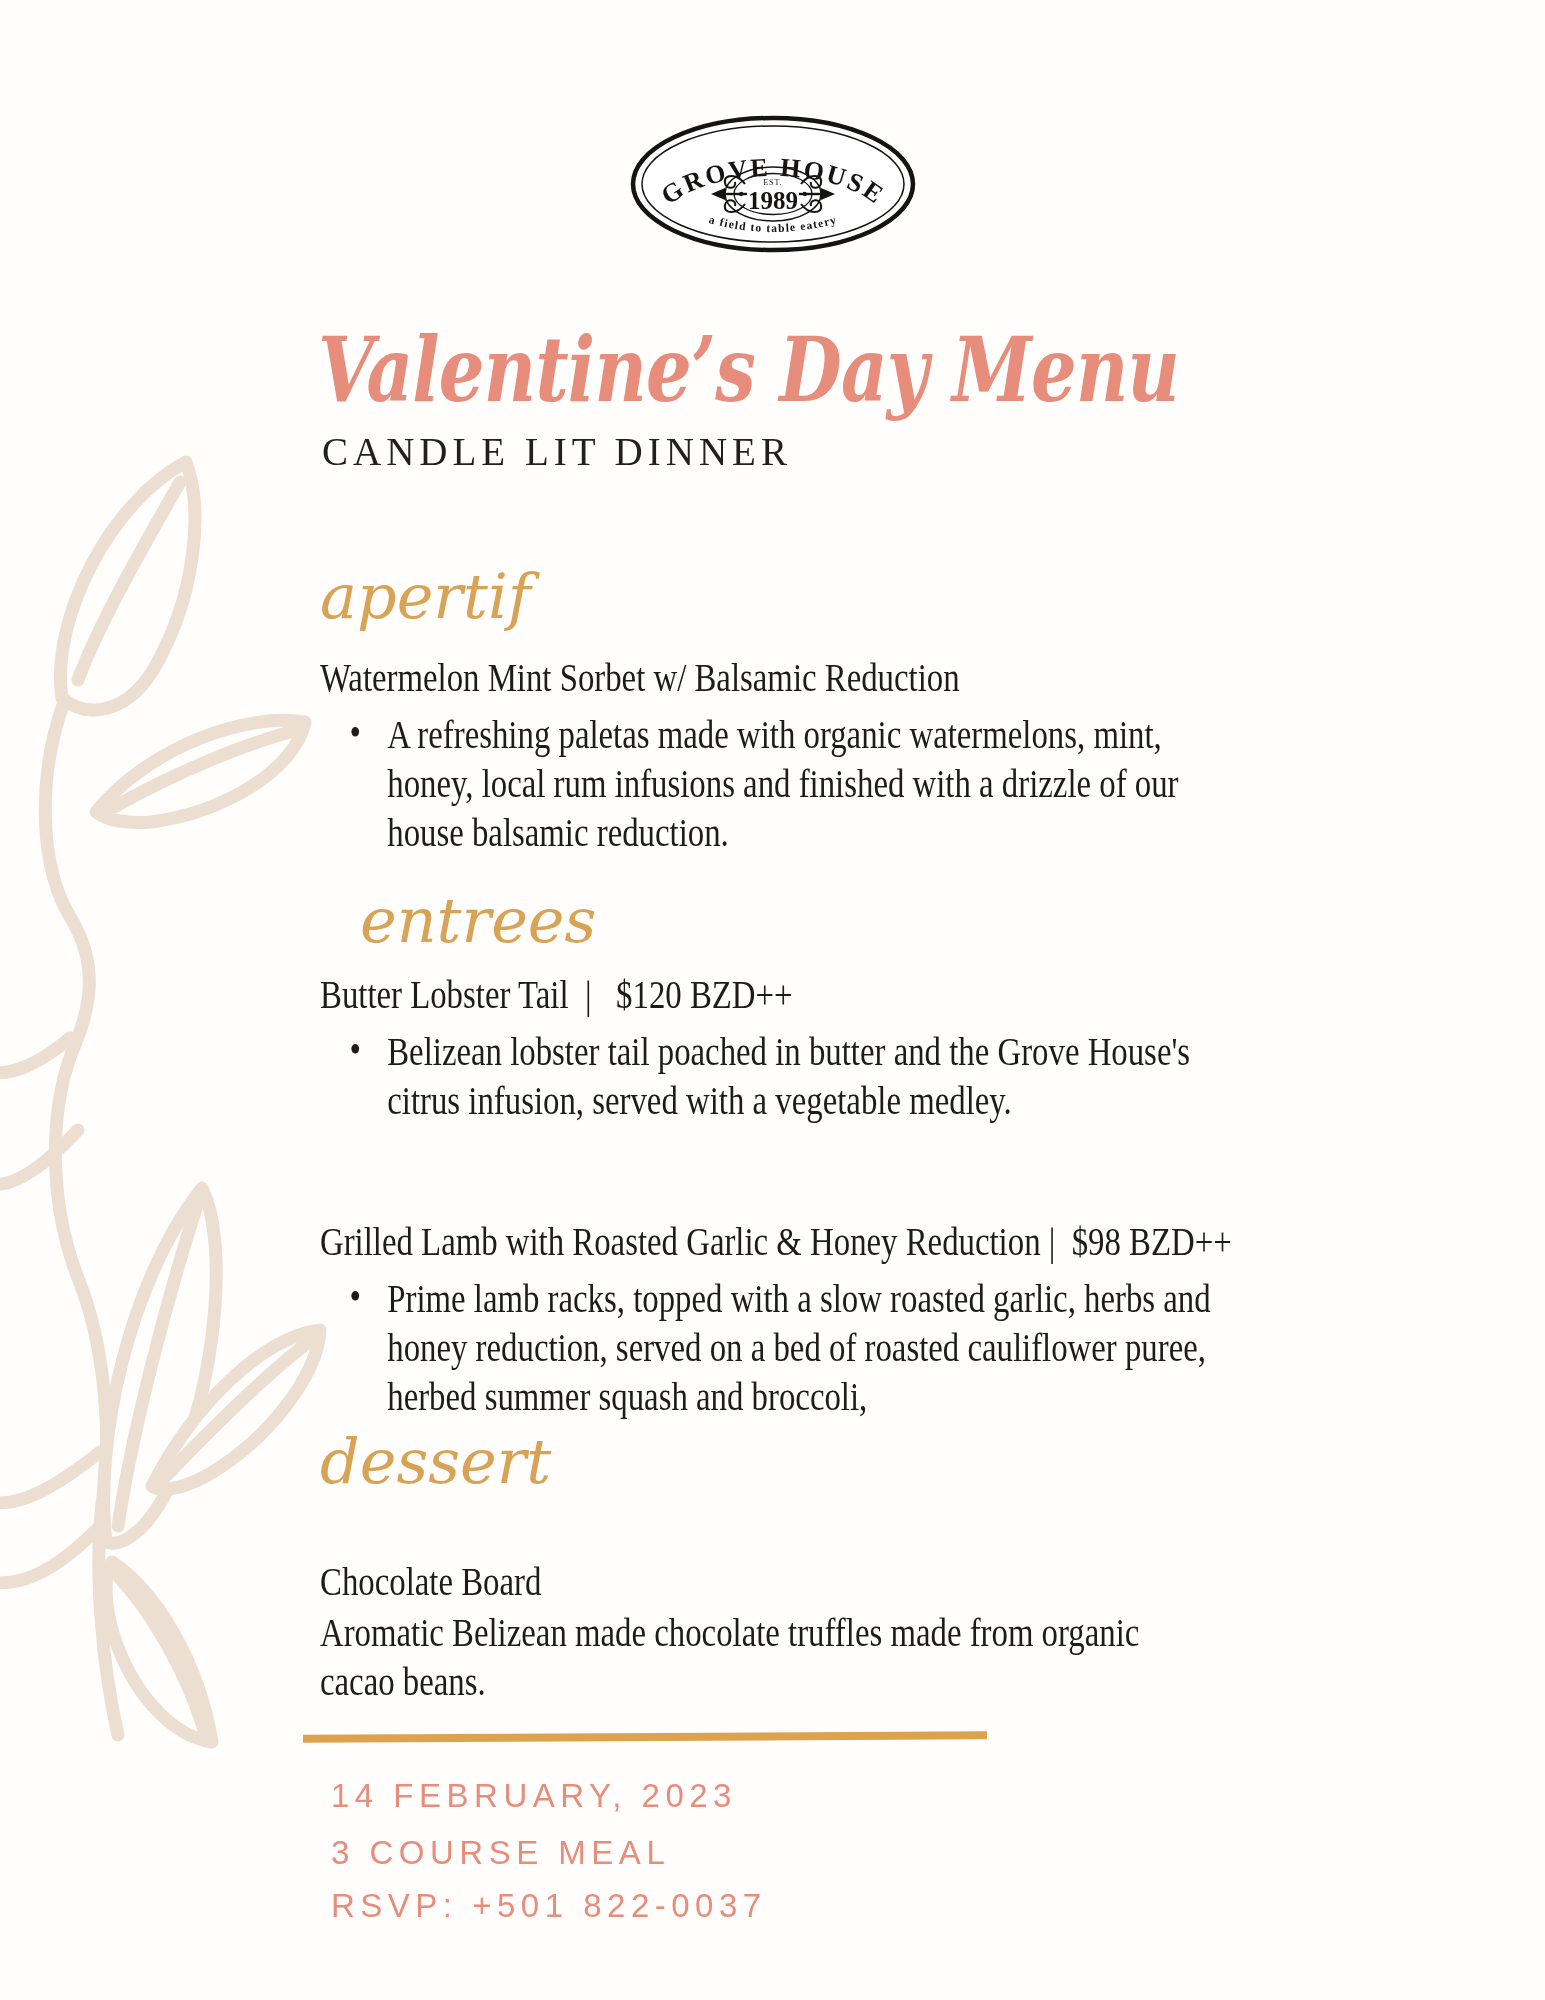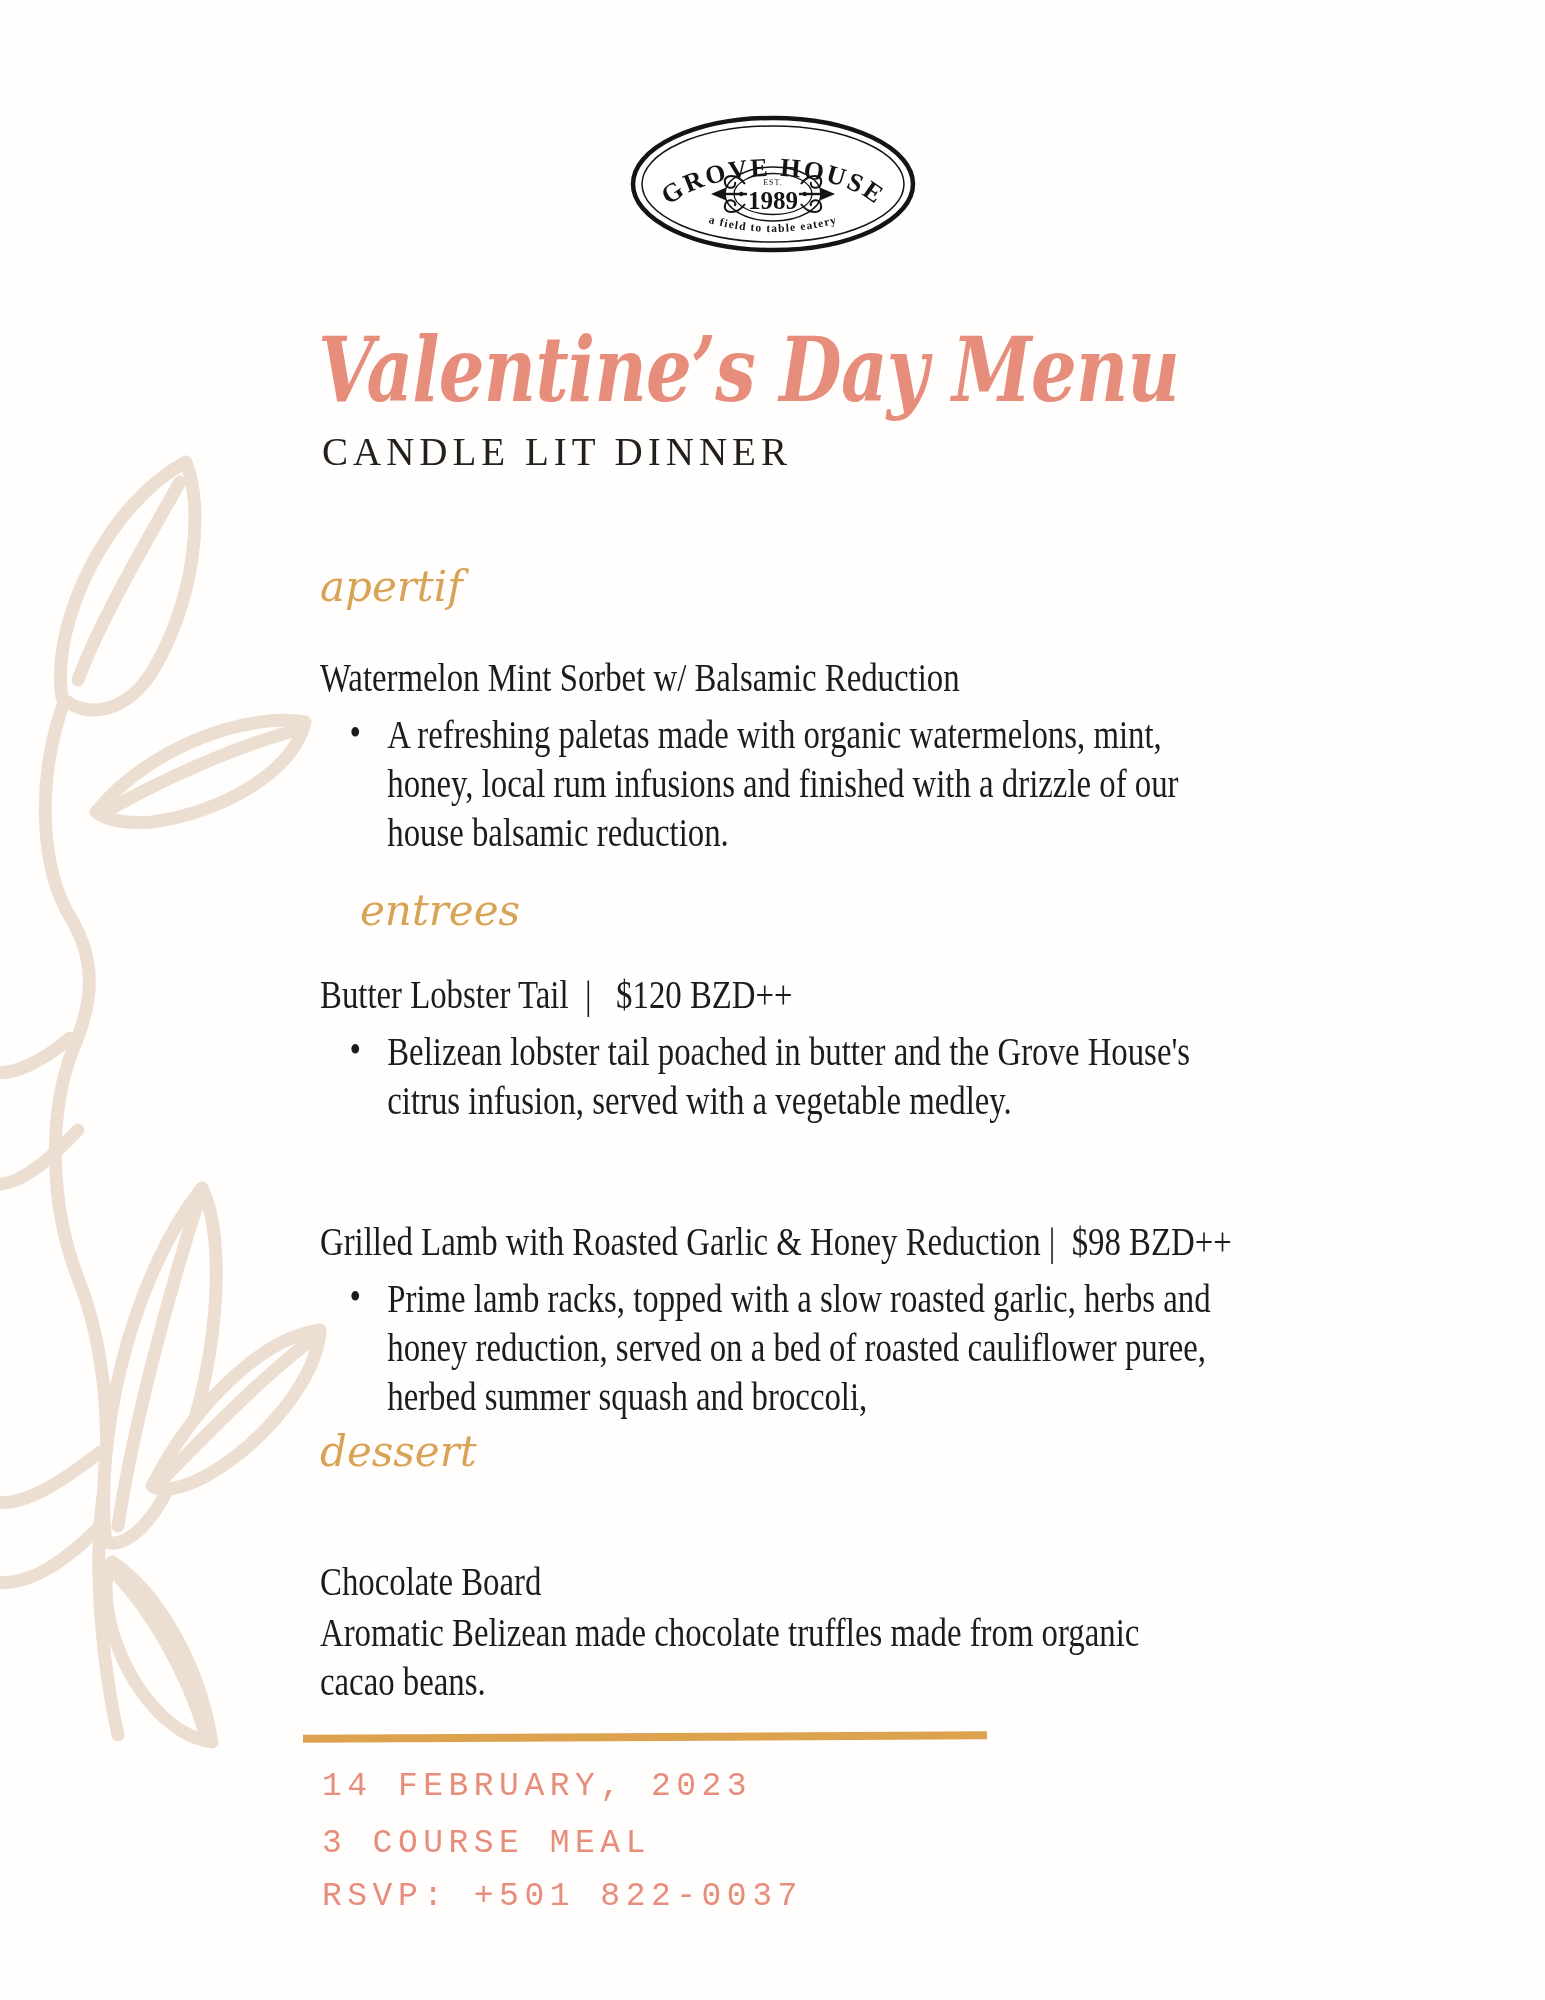--- a/index.html
+++ b/index.html
@@ -22,37 +22,37 @@
 
   
   .title{position:absolute;left:318px;top:320px;margin:0;font-family:"DejaVu Serif",serif;
          font-style:italic;font-weight:bold;font-size:90px;line-height:1.1;letter-spacing:-1px;
          color:var(--coral);white-space:nowrap;transform:scaleX(.8);transform-origin:left top;}
   .subtitle{position:absolute;left:322px;top:429px;margin:0;font-family:"Liberation Serif",serif;
          font-weight:normal;font-size:39px;letter-spacing:5px;color:#221f1d;white-space:nowrap;}
 
   
   .section-heading{position:absolute;left:320px;margin:0;font-family:"DejaVu Serif",serif;
-         font-style:italic;font-weight:normal;font-size:42px;line-height:1;color:var(--gold);white-space:nowrap;}
+         font-style:italic;font-weight:normal;font-size:62px;line-height:1;color:var(--gold);white-space:nowrap;}
   .h-apertif{top:566px;} .h-entrees{top:890px;margin-left:40px;} .h-dessert{top:1431px;}
 
   
   .menu-item{position:absolute;left:320px;width:1130px;transform:scaleX(.82);transform-origin:left top;
          color:var(--ink);font-size:40px;line-height:49px;}
   .i-0-0{top:653px;} .i-1-0{top:970px;} .i-1-1{top:1217px;} .i-2-0{top:1557px;}
   .item-title{margin:0;font-weight:normal;white-space:pre-wrap;}
   .menu-item ul{list-style:none;margin:8px 0 0;padding:0;}
   .menu-item li{position:relative;padding-left:82px;}
   .menu-item li::before{content:"\2022";position:absolute;left:36px;top:-2px;font-size:40px;color:var(--ink);}
   .item-desc{margin:2px 0 0;width:1100px;}
 
   
   .divider{position:absolute;left:303px;top:1733px;width:684px;height:8px;background:var(--gold_line);
          transform:rotate(-0.3deg);}
-  .footer-line{position:absolute;left:322px;margin:0;font-family:Liberation Mono, monospace;
+  .footer-line{position:absolute;left:322px;margin:9px;font-family:Liberation Sans, sans-serif;
          font-size:33px;letter-spacing:5.5px;color:var(--coral);white-space:nowrap;}
   .f-date{top:1768px;} .f-meal{top:1825px;} .f-rsvp{top:1878px;}
 </style>
 </head>
 <body>
 
 <div class="page">
 
   <svg class="branch" viewBox="0 0 330 1320" aria-hidden="true">
     <path d="M64,262 C36,340 40,430 72,480 C98,525 92,566 72,612 C48,676 50,766 78,838 C106,908 112,1000 102,1064 C94,1132 102,1224 118,1295"></path>

